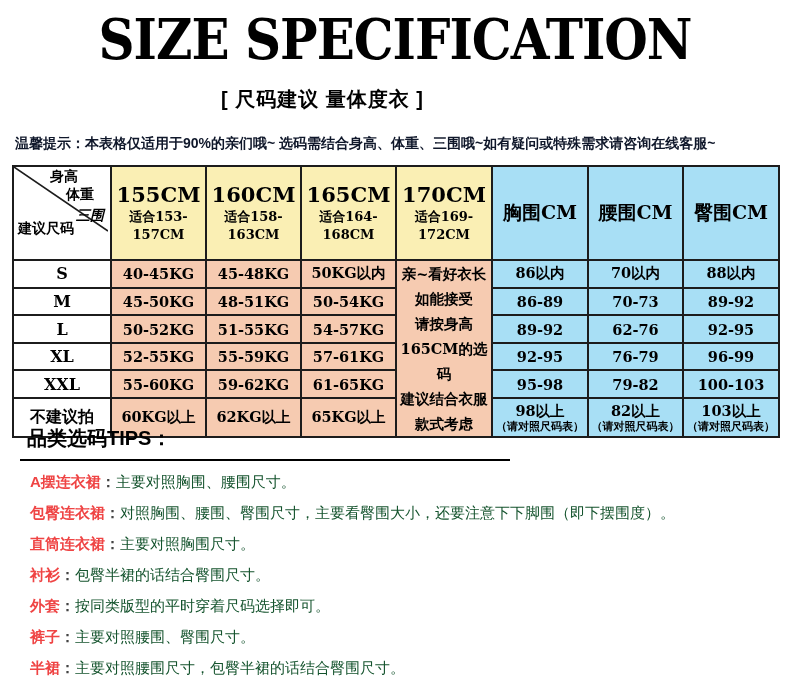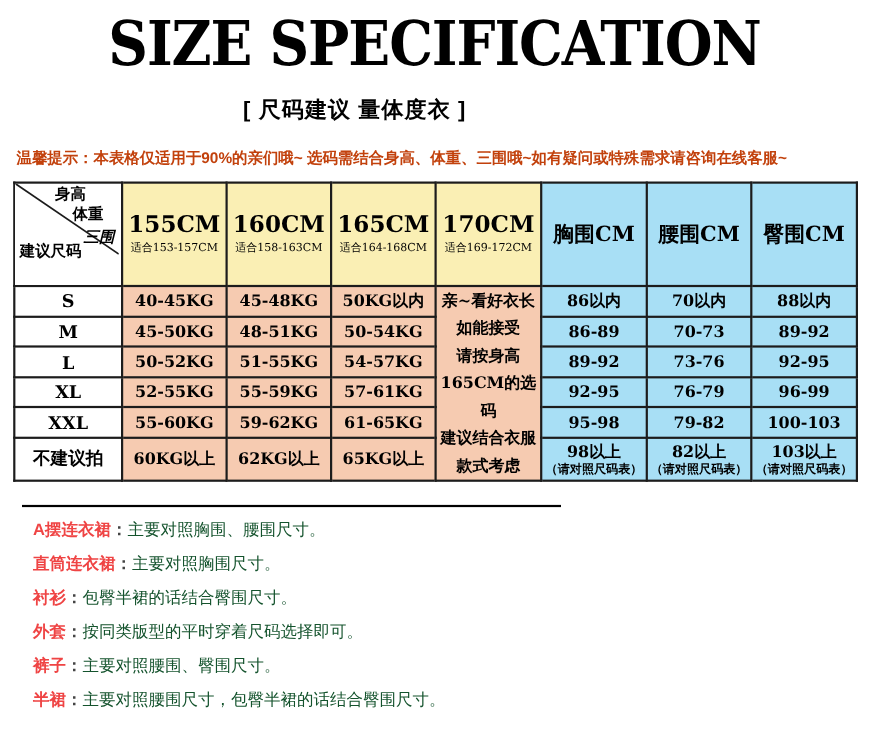--- a/index.html
+++ b/index.html
@@ -5,42 +5,42 @@
   html,body{margin:0;padding:0;background:#fff;}
   .page{position:relative;width:790px;height:680px;background:#fff;overflow:hidden;
         font-family:"Liberation Sans",sans-serif;color:#000;}
 
   .title{position:absolute;top:6px;left:0;width:790px;text-align:center;
          font-family:"DejaVu Serif","Liberation Serif",serif;font-weight:bold;
          font-size:50px;letter-spacing:-1px;transform:scaleY(1.12);transform-origin:top center;}
   .subtitle{position:absolute;top:86px;left:0;width:645px;text-align:center;
             font-size:20px;font-weight:bold;letter-spacing:1px;}
   .notice{position:absolute;top:135px;left:15px;width:770px;
-          font-size:14px;font-weight:bold;color:#c2410c;}
+          font-size:14px;font-weight:bold;color:#0f172a;}
 
   table.size{position:absolute;top:165px;left:12px;width:766px;
              border-collapse:collapse;table-layout:fixed;
              font-family:"DejaVu Serif","Liberation Serif",serif;}
   table.size td{border:2px solid #1c1c1c;text-align:center;vertical-align:middle;
                 padding:0;font-weight:bold;}
   tr.hdr{height:94px;}
   tr.r{height:27px;}
   tr.last{height:38px;padding-left:40px;}
 
   td.corner{position:relative;background:#fff;}
   .corner svg{position:absolute;top:0;left:0;}
   .corner span{position:absolute;font-size:14px;font-weight:bold;white-space:nowrap;}
   .c-height{top:1px;left:36px;}
   .c-weight{top:19px;left:52px;font-family:Liberation Serif, serif;}
   .c-meas{top:40px;left:62px;font-style:italic;}
   .c-sugg{top:53px;left:4px;}
 
   td.ycell{background:#faefb4;}
   .hlabel{font-size:21px;font-weight:bold;line-height:26px;}
-  .hrange{font-size:10px;font-weight:normal;line-height:18px;}
+  .hrange{font-size:13px;font-weight:bold;line-height:18px;}
   td.bhead{background:#a8dff5;font-size:19px;font-weight:bold;}
 
   td.scell{background:#fff;font-size:16px;}
   td.wcell{background:#f6cbb1;font-size:14.5px;}
   td.mcell{background:#a8dff5;font-size:14.5px;}
   td.note{background:#f6cbb1;}
   .note-line{font-size:14.5px;font-weight:bold;line-height:25px;}
   .small-note{font-size:11px;font-weight:bold;line-height:14px;}
   td.mcell .val{font-size:14.5px;line-height:19px;}
 
@@ -130,21 +130,21 @@
       <td class="mcell">86-89</td>
       <td class="mcell">70-73</td>
       <td class="mcell">89-92</td>
     </tr>
     <tr class="r">
       <td class="scell">L</td>
       <td class="wcell">50-52KG</td>
       <td class="wcell">51-55KG</td>
       <td class="wcell">54-57KG</td>
       <td class="mcell">89-92</td>
-      <td class="mcell">73-76</td>
+      <td class="mcell">62-76</td>
       <td class="mcell">92-95</td>
     </tr>
     <tr class="r">
       <td class="scell">XL</td>
       <td class="wcell">52-55KG</td>
       <td class="wcell">55-59KG</td>
       <td class="wcell">57-61KG</td>
       <td class="mcell">92-95</td>
       <td class="mcell">76-79</td>
       <td class="mcell">96-99</td>
@@ -172,27 +172,31 @@
         <div class="small-note">（请对照尺码表）</div>
       </td>
       <td class="mcell">
         <div class="val">103以上</div>
         <div class="small-note">（请对照尺码表）</div>
       </td>
     </tr>
   </tbody>
     </table>
 
+  <div class="tips-heading">品类选码TIPS：</div>
   <div class="tips-divider"></div>
 
   <div class="tips-list">
     <div class="tips-item">
       <span class="tips-label">A摆连衣裙</span><span class="tips-sep">：</span><span class="tips-desc">主要对照胸围、腰围尺寸。</span>
     </div>
     <div class="tips-item">
+      <span class="tips-label">包臀连衣裙</span><span class="tips-sep">：</span><span class="tips-desc">对照胸围、腰围、臀围尺寸，主要看臀围大小，还要注意下下脚围（即下摆围度）。</span>
+    </div>
+    <div class="tips-item">
       <span class="tips-label">直筒连衣裙</span><span class="tips-sep">：</span><span class="tips-desc">主要对照胸围尺寸。</span>
     </div>
     <div class="tips-item">
       <span class="tips-label">衬衫</span><span class="tips-sep">：</span><span class="tips-desc">包臀半裙的话结合臀围尺寸。</span>
     </div>
     <div class="tips-item">
       <span class="tips-label">外套</span><span class="tips-sep">：</span><span class="tips-desc">按同类版型的平时穿着尺码选择即可。</span>
     </div>
     <div class="tips-item">
       <span class="tips-label">裤子</span><span class="tips-sep">：</span><span class="tips-desc">主要对照腰围、臀围尺寸。</span>

